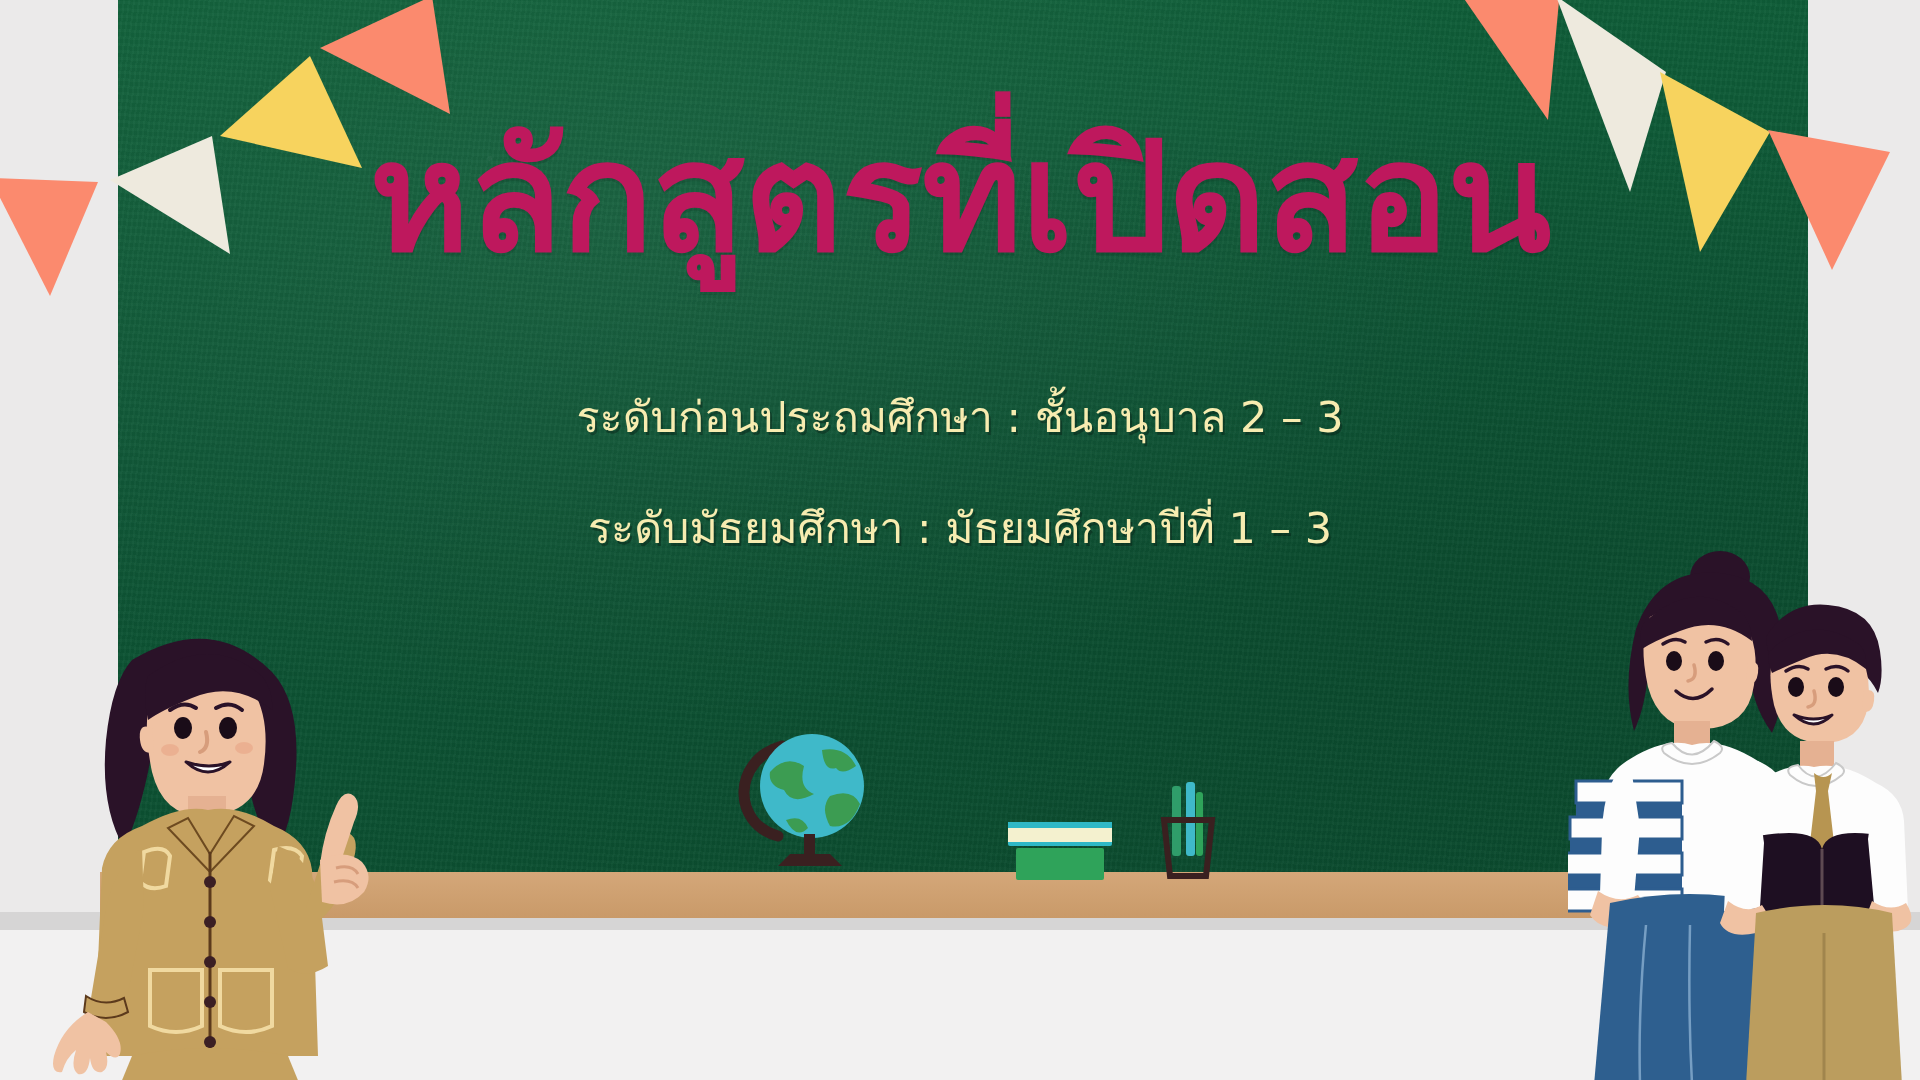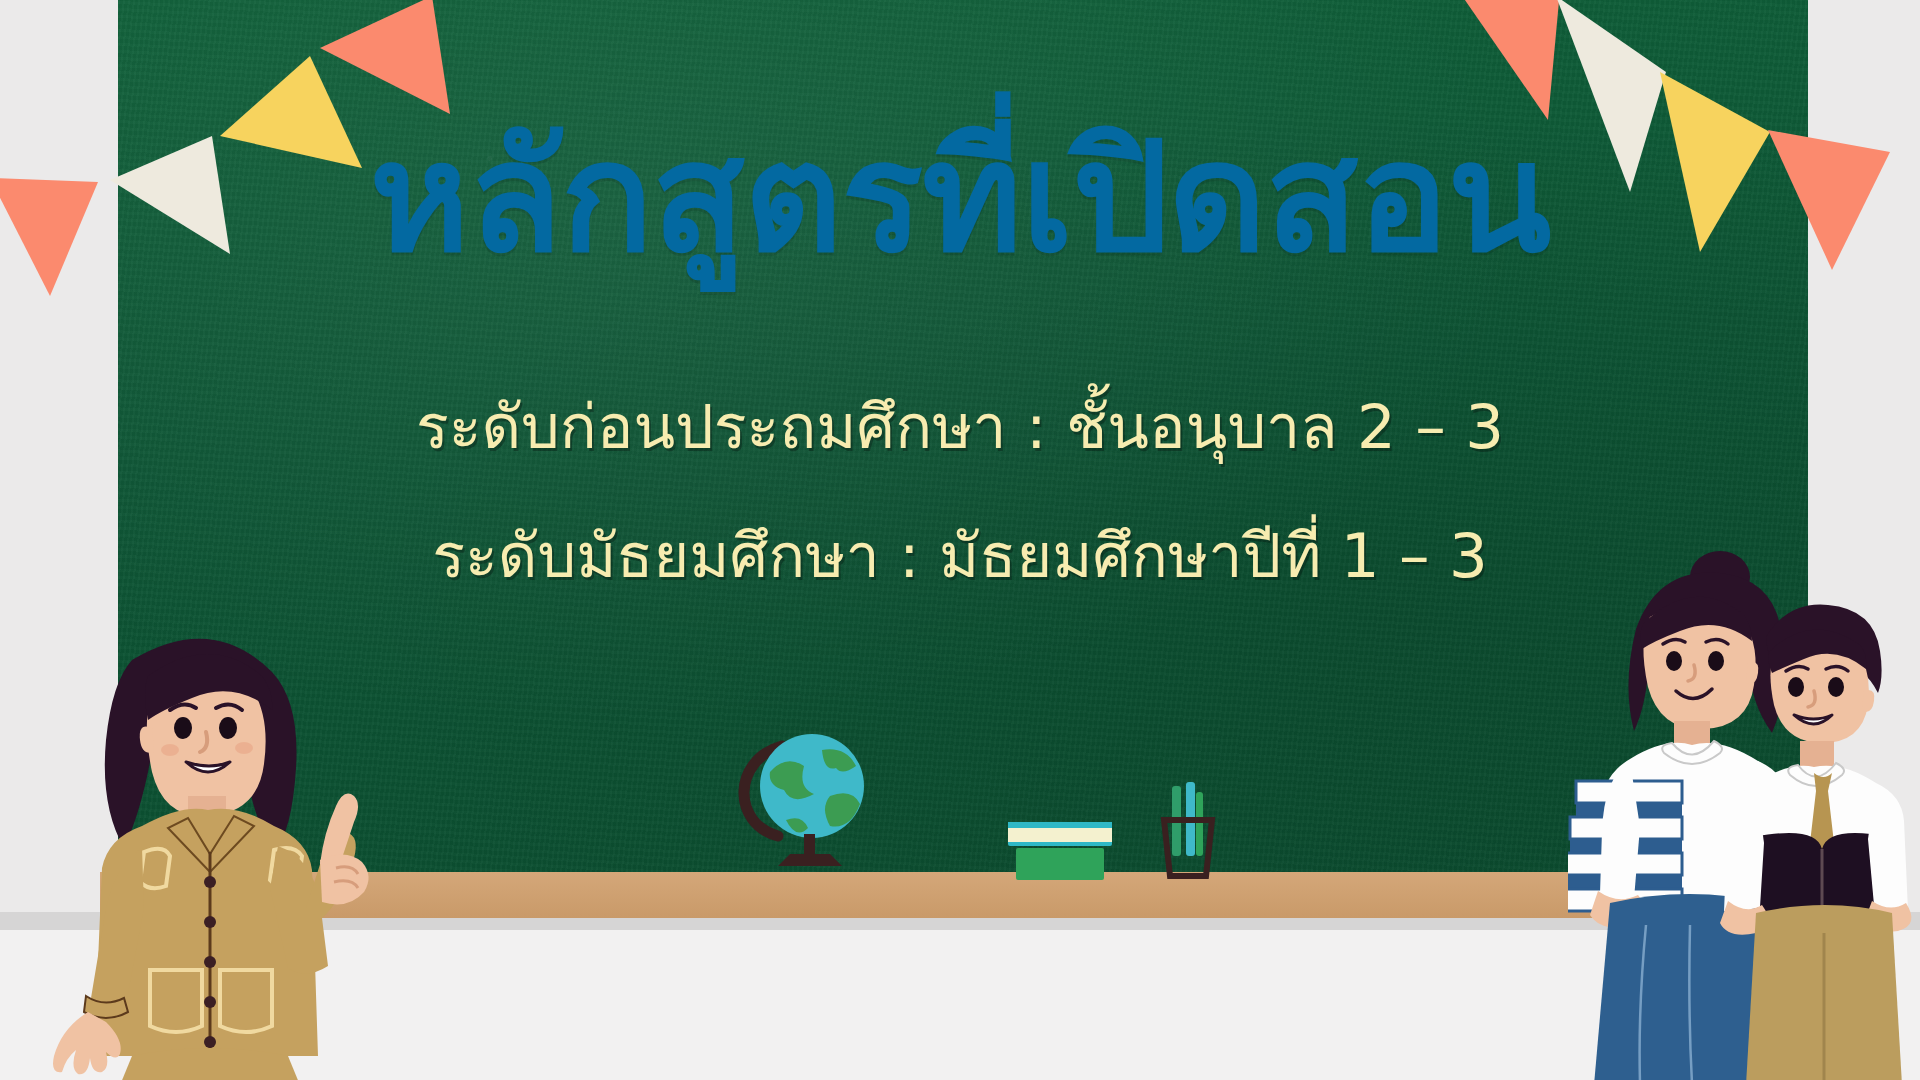--- a/index.html
+++ b/index.html
@@ -71,41 +71,41 @@
   
   .bunting { position: absolute; top: 0; pointer-events: none; }
   .bunting svg { display: block; }
 
   
   .headline {
     position: absolute;
     left: 0; right: 0;
     top: 116px;
     text-align: center;
-    color: #0369a1;
+    color: #be185d;
     font-family: "DejaVu Serif", "Liberation Serif", serif;
     font-size: 152px;
     line-height: 1.06;
     font-weight: 700;
     letter-spacing: -1px;
     white-space: nowrap;
     text-shadow: 0 3px 0 rgba(0,0,0,0.10);
   }
 
   
   .lines {
     position: absolute;
     left: 0; right: 0;
     top: 396px;
     text-align: center;
   }
   .course-line {
     color: #f7ecb0;
     font-family: "DejaVu Sans", "Liberation Sans", sans-serif;
-    font-size: 61px;
+    font-size: 43px;
     line-height: 1.0;
     font-weight: 400;
     margin: 0 0 68px 0;
     white-space: nowrap;
     text-shadow: 2px 3px 0 rgba(0,0,0,0.28);
   }
   .course-line:last-child { margin-bottom: 16px; }
 
   
   .globe { position: absolute; left: 726px; top: 716px; }

